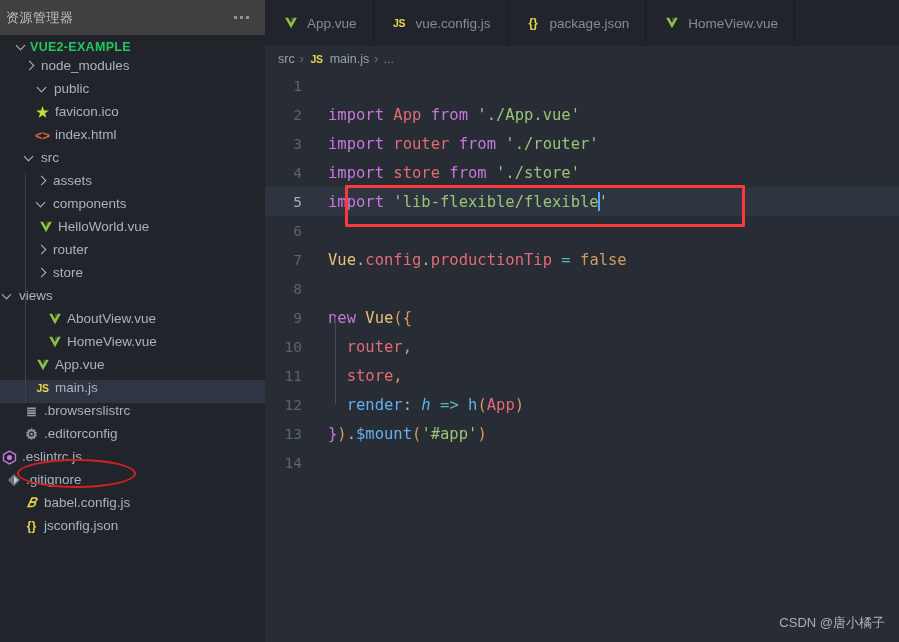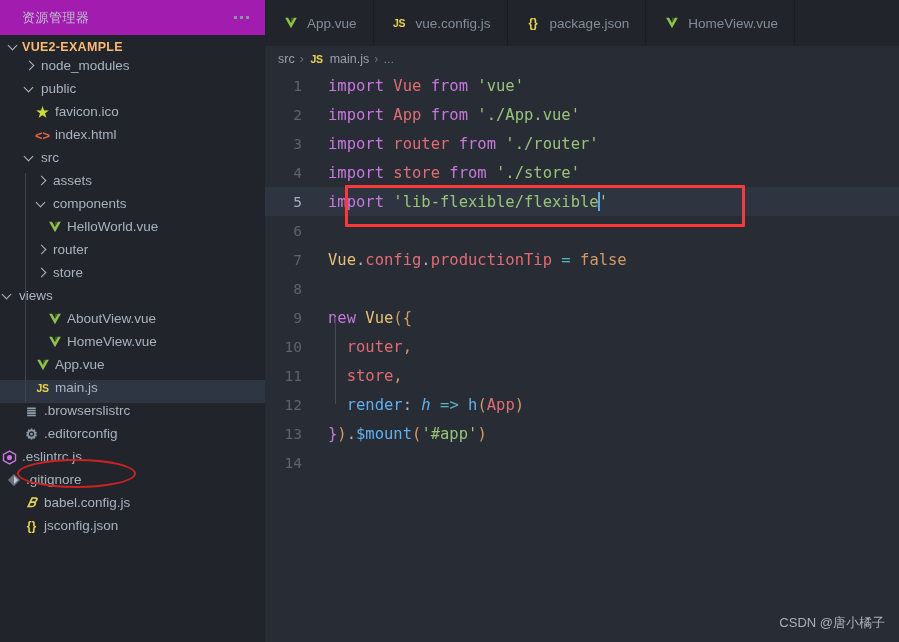--- a/index.html
+++ b/index.html
@@ -25,25 +25,25 @@
     height: 642px;
     background: #21252b;
     flex: 0 0 265px;
     position: relative;
     overflow: hidden;
   }
   .sidebar-header {
     height: 35px;
     display: flex;
     align-items: center;
-    padding: 0 14px 0 22px;
+    padding: 0 14px 0 6px;
     color: #bcc2cc;
     font-size: 13px;
     letter-spacing: .5px;
-    background: #a21caf;
+    background: #404040;
   }
   .sidebar-title { flex: 1; }
   .ellipsis-icon {
     display: flex;
     gap: 3px;
     align-items: center;
     padding: 4px 2px;
     cursor: pointer;
   }
   .ellipsis-icon i {
@@ -51,24 +51,24 @@
     background: #8c94a3;
     display: block;
   }
 
   .tree { font-size: 13.5px; color: #a9b2c0; }
 
   .root-row {
     height: 23px;
     display: flex;
     align-items: center;
-    padding-left: 6px;
+    padding-left: 14px;
     font-weight: bold;
     font-size: 12.5px;
-    color: #fdba74;
+    color: #22c55e;
     letter-spacing: .3px;
   }
 
   .row {
     height: 23px;
     display: flex;
     align-items: flex-start;
     position: relative;
     white-space: nowrap;
     cursor: pointer;
@@ -272,21 +272,21 @@
       <div class="root-row">
         <span class="chev down"></span>
         <span>VUE2-EXAMPLE</span>
       </div>
 
       <div class="row" style="padding-left:22px">
         <span class="chev"></span>
         <span class="label">node_modules</span>
       </div>
 
-      <div class="row" style="padding-left:22px">
+      <div class="row" style="padding-left:35px">
         <span class="chev down"></span>
         <span class="label">public</span>
       </div>
 
       <div class="row" style="padding-left:33px">
         <span class="ficon ic-star">★</span>
         <span class="label">favicon.ico</span>
       </div>
 
       <div class="row" style="padding-left:33px">
@@ -304,21 +304,21 @@
         <span class="chev"></span>
         <span class="label">assets</span>
       </div>
 
       <div class="row" style="padding-left:34px">
         <span class="indent-guide" style="left:25px"></span>
         <span class="chev down"></span>
         <span class="label">components</span>
       </div>
 
-      <div class="row" style="padding-left:45px">
+      <div class="row" style="padding-left:36px">
         <span class="indent-guide" style="left:25px"></span>
         <span class="ficon ic-vue">
           <svg width="14" height="12" viewBox="0 0 24 20">
               <path d="M2 1 L7 1 L12 10 L17 1 L22 1 L12 19 Z" fill="#8dc149"></path>
               <path d="M7.5 1 L12 1 L12 9 L16.5 1 Z" fill="#5d8a2f" opacity=".55"></path>
             </svg>
         </span>
         <span class="label">HelloWorld.vue</span>
       </div>
 
@@ -461,21 +461,20 @@
       <span class="ficon ic-js" style="width:16px;flex:0 0 16px">JS</span>
       <span>main.js</span>
       <span class="bc-sep">›</span>
       <span class="bc-dots">…</span>
     </div>
 
     <div class="editor">
 
       <div class="code-line">
         <span class="lineno">1</span>
-        <span class="code-content"><span class="t-kw">import</span> <span class="t-var">Vue</span> <span class="t-kw">from</span> <span class="t-str">'vue'</span></span>
       </div>
 
       <div class="code-line">
         <span class="lineno">2</span>
         <span class="code-content"><span class="t-kw">import</span> <span class="t-var">App</span> <span class="t-kw">from</span> <span class="t-str">'./App.vue'</span></span>
       </div>
 
       <div class="code-line">
         <span class="lineno">3</span>
         <span class="code-content"><span class="t-kw">import</span> <span class="t-var">router</span> <span class="t-kw">from</span> <span class="t-str">'./router'</span></span>

